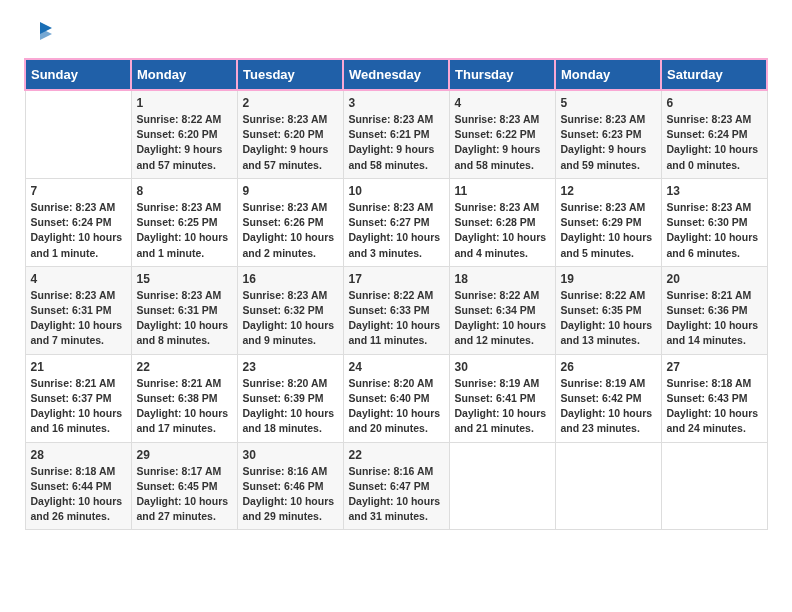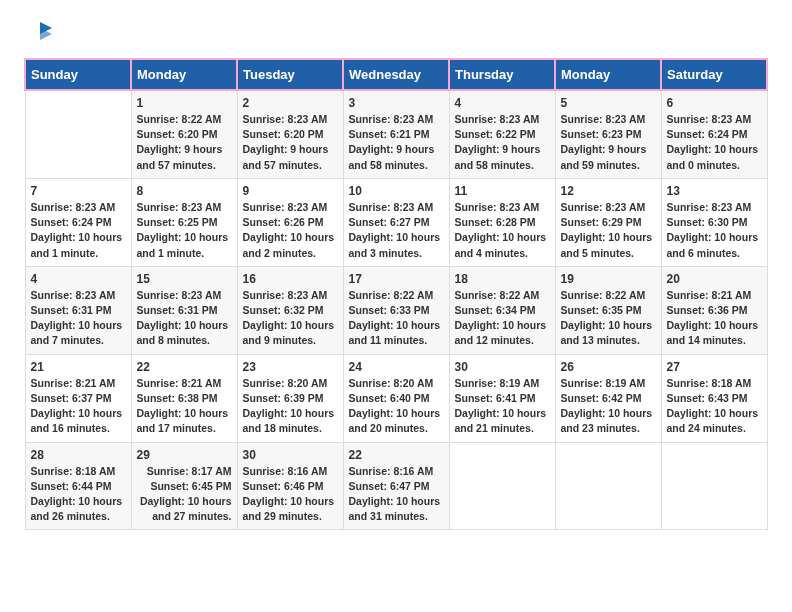--- a/index.html
+++ b/index.html
@@ -332,21 +332,21 @@
         <tr>
           <td>
             <span class="day-num">28</span>
             <div class="day-info" style="white-space: pre-line;">Sunrise: 8:18 AM
 Sunset: 6:44 PM
 Daylight: 10 hours
 and 26 minutes.</div>
           </td>
           <td>
             <span class="day-num">29</span>
-            <div class="day-info" style="white-space: pre-line; text-align: right;">Sunrise: 8:17 AM
+            <div class="day-info" style="white-space: pre-line;">Sunrise: 8:17 AM
 Sunset: 6:45 PM
 Daylight: 10 hours
 and 27 minutes.</div>
           </td>
           <td>
             <span class="day-num">30</span>
             <div class="day-info" style="white-space: pre-line;">Sunrise: 8:16 AM
 Sunset: 6:46 PM
 Daylight: 10 hours
 and 29 minutes.</div>

